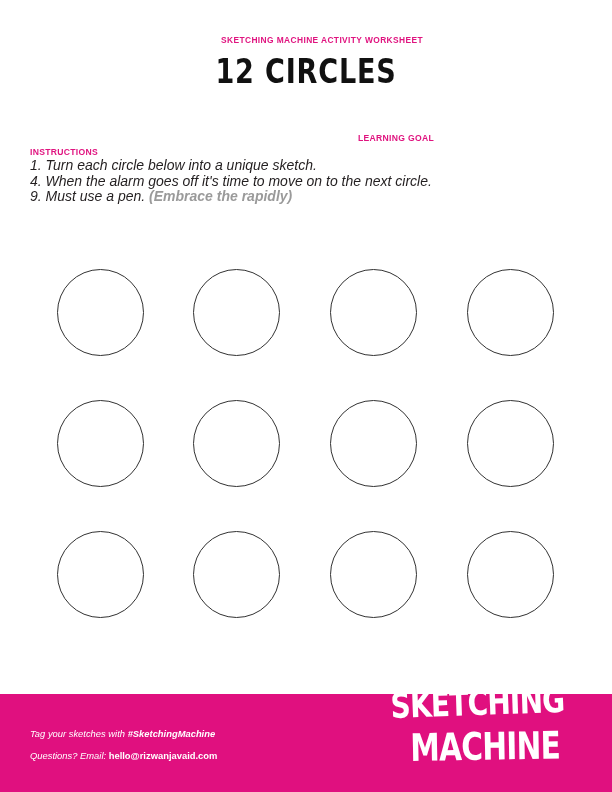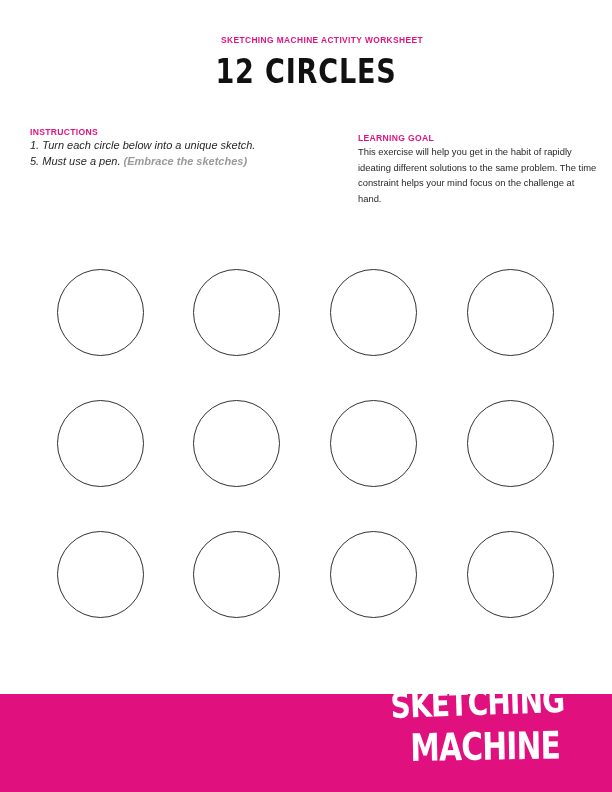--- a/index.html
+++ b/index.html
@@ -11,28 +11,28 @@
     }
     .kicker {
       position: absolute; top: 35px; left: 16px; width: 612px; text-align: center;
       font-size: 8.4px; font-weight: bold; letter-spacing: 0.4px; color: #e0137f;
     }
     .title {
       position: absolute; top: 52px; left: 0; width: 612px; text-align: center;
       font-family: "DejaVu Sans", sans-serif; font-size: 33px; font-weight: bold;
       letter-spacing: 1px; color: #111; transform: scaleX(0.82);
     }
-    .instructions { position: absolute; top: 127px; left: 30px; width: 300px; }
+    .instructions { position: absolute; top: 147px; left: 30px; width: 300px; }
     .goal { position: absolute; top: 133px; left: 358px; width: 240px; }
     .sec-head {
       font-size: 8.6px; font-weight: bold; color: #e0137f; letter-spacing: 0.3px;
       margin-bottom: 1px;
     }
     .instr-item {
-      font-size: 11px; font-style: italic; line-height: 15.5px; color: #231f20;
+      font-size: 14px; font-style: italic; line-height: 15.5px; color: #231f20;
       white-space: nowrap;
     }
     .instr-item .aside { color: #9a9a9a; font-weight: bold; }
     .goal-text { font-size: 9.4px; line-height: 15.5px; color: #231f20; }
     .circle {
       position: absolute; width: 87px; height: 87px; border-radius: 50%;
       border: 1.2px solid #333; box-sizing: border-box; background: #fff;
     }
     .footer {
       position: absolute; left: 0; top: 694px; width: 612px; height: 98px;
@@ -58,47 +58,53 @@
   </style>
 </head>
 <body>
 
 <div class="kicker">SKETCHING MACHINE ACTIVITY WORKSHEET</div>
 <div class="title">12 CIRCLES</div>
 
 <div class="instructions">
   <div class="sec-head">INSTRUCTIONS</div>
   <div class="instr-item">1. Turn each circle below into a unique sketch.</div>
+  <div class="instr-item">4. When the alarm goes off it's time to move on to the next circle.</div>
   <div class="instr-item">
-    <span>5. Must use a pen.</span>
-    <span class="aside">(Embrace the sketches)</span>
+    <span>9. Must use a pen.</span>
+    <span class="aside">(Embrace the rapidly)</span>
   </div>
 </div>
 
 <div class="goal">
   <div class="sec-head">LEARNING GOAL</div>
-  <div class="goal-text">This exercise will help you get in the habit of rapidly ideating different solutions to the same problem. The time constraint helps your mind focus on the challenge at hand.</div>
 </div>
 
 <div>
   <div class="circle" style="left:57px;top:269px;"></div>
   <div class="circle" style="left:193px;top:269px;"></div>
   <div class="circle" style="left:330px;top:269px;"></div>
   <div class="circle" style="left:467px;top:269px;"></div>
 
   <div class="circle" style="left:57px;top:400px;"></div>
   <div class="circle" style="left:193px;top:400px;"></div>
   <div class="circle" style="left:330px;top:400px;"></div>
   <div class="circle" style="left:467px;top:400px;"></div>
 
   <div class="circle" style="left:57px;top:531px;"></div>
   <div class="circle" style="left:193px;top:531px;"></div>
   <div class="circle" style="left:330px;top:531px;"></div>
   <div class="circle" style="left:467px;top:531px;"></div>
 </div>
 
 <div class="footer">
+  <div class="footer-line" style="top:34px;">
+    <span class="lead">Tag your sketches with </span><span class="strong" style="font-style:italic;">#SketchingMachine</span>
+  </div>
+  <div class="footer-line" style="top:56px;">
+    <span class="lead">Questions? Email: </span><span class="strong">hello@rizwanjavaid.com</span>
+  </div>
 </div>
 
 <div class="logo">
   <div class="l1">SKETCHING</div>
   <div class="l2">MACHINE</div>
 </div>
 
 </body></html>

